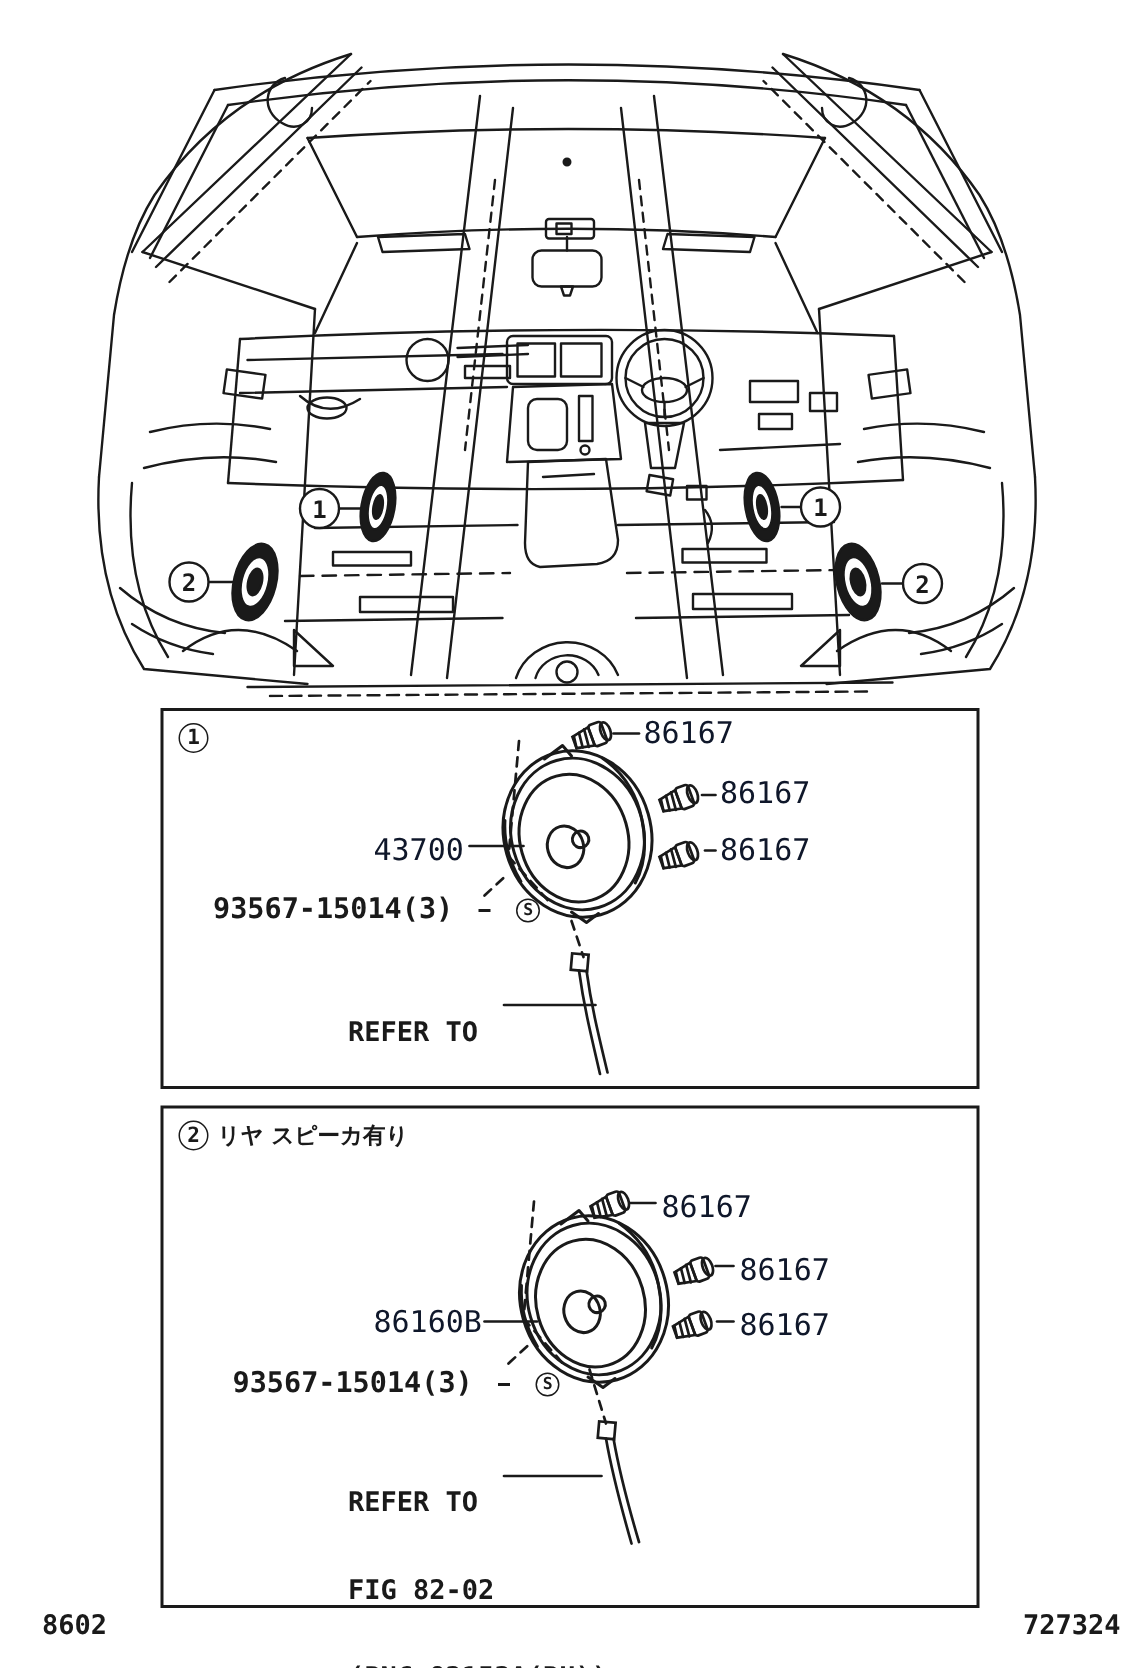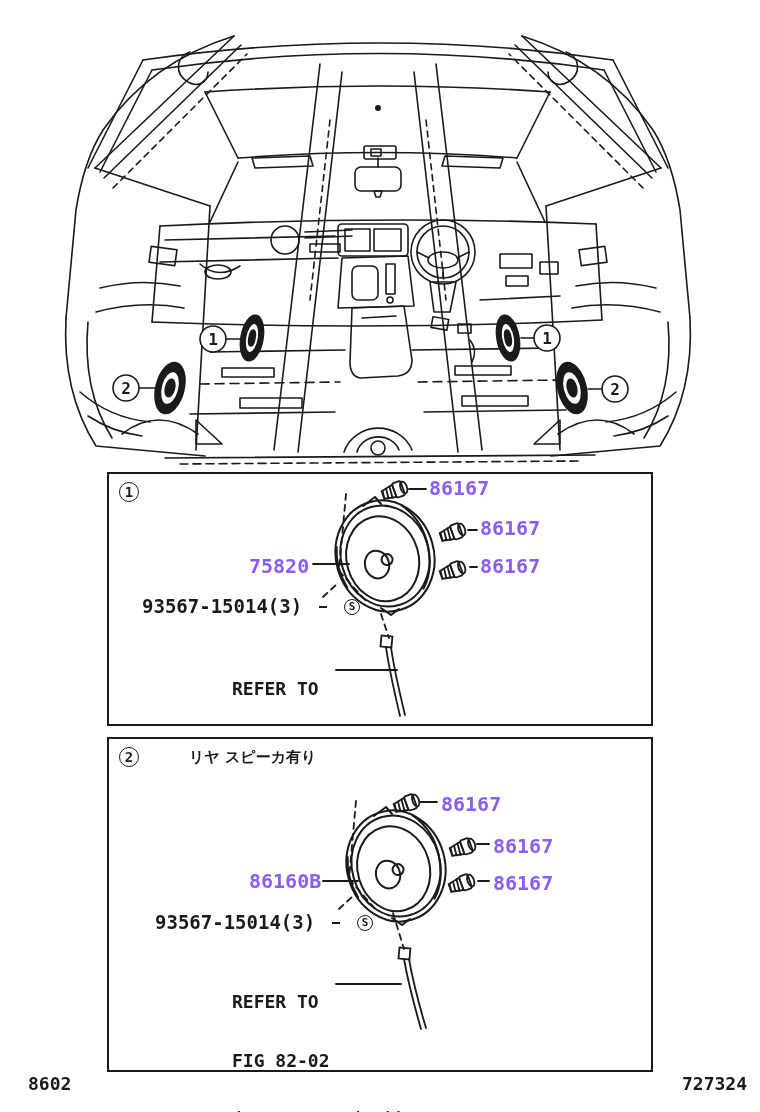--- a/index.html
+++ b/index.html
@@ -1,21 +1,21 @@
 <!DOCTYPE html>
 <html><head>
 <meta charset="utf-8">
 <style>
   html,body{margin:0;padding:0;background:#fff;}
   .page{position:relative;width:760px;height:1112px;background:#fff;overflow:hidden;
         font-family:"DejaVu Sans Mono","Liberation Mono",monospace;color:#1a1a1a;}
   svg{display:block;}
   .layer{position:absolute;left:0;top:0;width:100%;height:100%;}
   .detail-box{position:absolute;border:2px solid #1a1a1a;background:#fff;box-sizing:border-box;}
-  .lbl{position:absolute;font-weight:bold;font-size:20px;line-height:1;white-space:nowrap;color:#8b5cf6;}
+  .lbl{position:absolute;font-weight:normal;font-size:20px;line-height:1;white-space:nowrap;color:#0f172a;}
   .badge{position:absolute;width:20px;height:20px;border:1.7px solid #1a1a1a;border-radius:50%;
          display:flex;align-items:center;justify-content:center;
          font-size:14px;font-weight:bold;background:#fff;box-sizing:border-box;}
   .screw-row{position:absolute;display:flex;align-items:center;font-weight:bold;font-size:19px;line-height:1;gap:16px;}
   .dash{width:8px;height:0;border-top:2px solid #1a1a1a;margin:0 1px;}
   .circle-s{width:16px;height:16px;border:1.6px solid #1a1a1a;border-radius:50%;font-size:11px;
             font-weight:bold;display:flex;align-items:center;justify-content:center;box-sizing:border-box;}
   .refer{position:absolute;font-weight:bold;font-size:18px;line-height:19.5px;white-space:pre;}
   .jp{position:absolute;font-family:"DejaVu Sans","Liberation Sans",sans-serif;
       font-weight:bold;font-size:15px;line-height:1;white-space:nowrap;}
@@ -256,21 +256,21 @@
           <path d="M 272,140 L 280,164"></path>
         </g>
         <g>
           <rect x="272" y="162" width="11" height="11" transform="rotate(5 277 167)"></rect>
           <path d="M 277,173 C 280,195 284,212 291,242"></path>
           <path d="M 282,173 C 285,195 289,212 296,241"></path>
         </g>
       </g>
     </svg>
     <div class="badge" style="left:10px;top:8px;">1</div>
-    <div class="lbl" style="left:140px;top:82px;">75820</div>
+    <div class="lbl" style="left:140px;top:82px;">43700</div>
     <div class="lbl" style="left:320px;top:4px;">86167</div>
     <div class="lbl" style="left:371px;top:44px;">86167</div>
     <div class="lbl" style="left:371px;top:82px;">86167</div>
     <div class="screw-row" style="left:33px;top:123px;">
       <span>93567-15014(3)</span>
       <span class="dash"></span>
       <span class="circle-s">S</span>
     </div>
     <div class="refer" style="left:123px;top:166px;">
       <div>REFER TO</div>
@@ -301,21 +301,21 @@
           <path d="M 284,174 L 295,210"></path>
         </g>
         <g>
           <rect x="290" y="209" width="11" height="11" transform="rotate(5 295 214)"></rect>
           <path d="M 295,220 C 299,243 304,262 312,290"></path>
           <path d="M 300,220 C 304,243 309,262 317,289"></path>
         </g>
       </g>
     </svg>
     <div class="badge" style="left:10px;top:8px;">2</div>
-    <div class="jp" style="left:36px;top:11px;margin-left:44px;">リヤ スピーカ有り</div>
+    <div class="jp" style="left:36px;top:11px;">リヤ スピーカ有り</div>
     <div class="lbl" style="left:140px;top:132px;">86160B</div>
     <div class="lbl" style="left:332px;top:55px;">86167</div>
     <div class="lbl" style="left:384px;top:97px;">86167</div>
     <div class="lbl" style="left:384px;top:134px;">86167</div>
     <div class="screw-row" style="left:46px;top:174px;">
       <span>93567-15014(3)</span>
       <span class="dash"></span>
       <span class="circle-s">S</span>
     </div>
     <div class="refer" style="left:123px;top:214px;">

